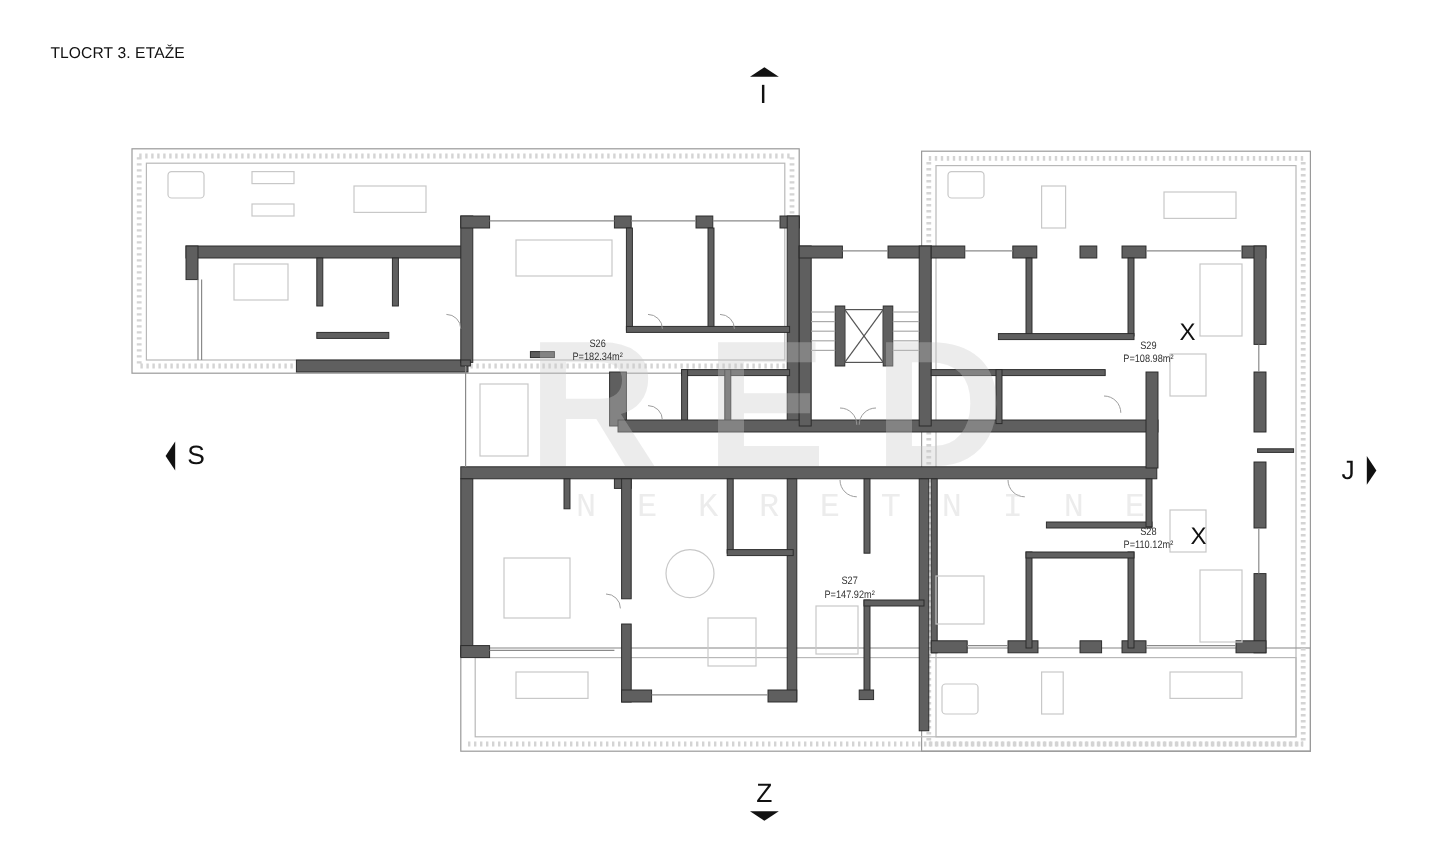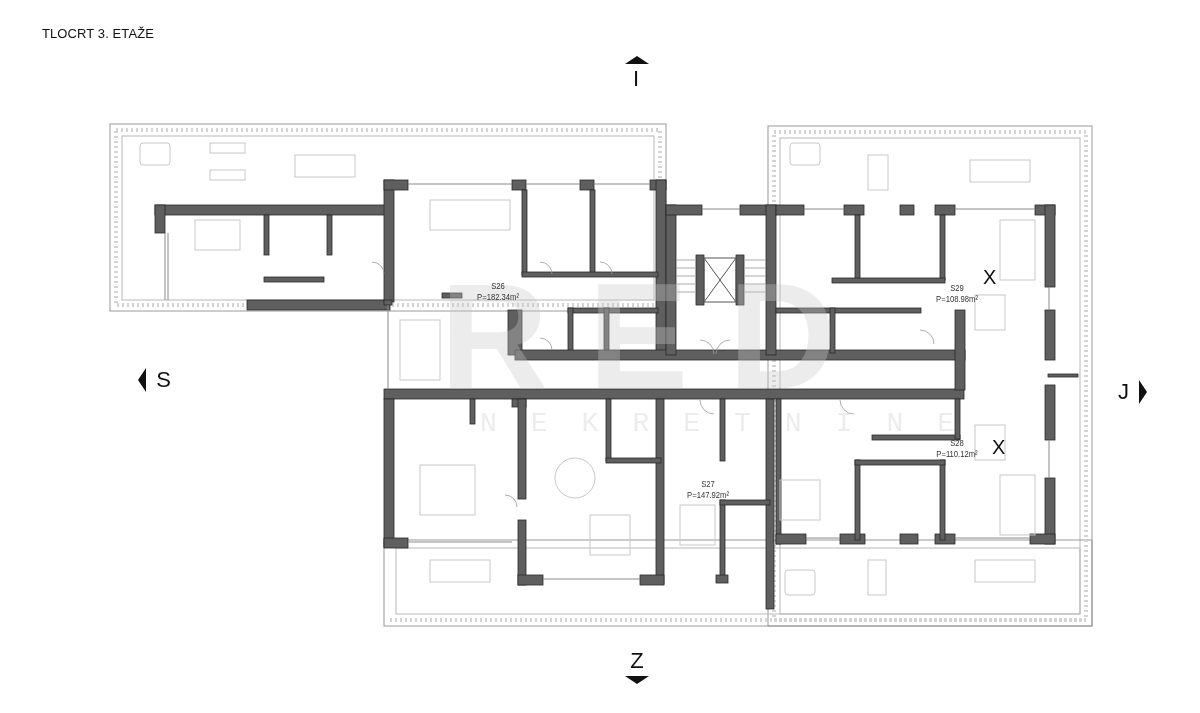--- a/index.html
+++ b/index.html
@@ -1,18 +1,18 @@
 <!DOCTYPE html>
 <html><head>
 <meta charset="utf-8">
 <style>
   html, body { margin: 0; padding: 0; background: #ffffff; }
   body { width: 1200px; height: 713px; position: relative; overflow: hidden;
          font-family: "Liberation Sans", sans-serif; color: #111; }
-  .title { position: absolute; left: 42px; top: 26px; font-size: 13px; letter-spacing: 0.1px; }
+  .title { position: absolute; left: 42px; top: 36px; font-size: 13px; letter-spacing: 0.1px; }
   .compass { position: absolute; font-size: 22px; color: #111; }
   .compass-n { left: 622px; top: 52px; width: 30px; text-align: center; }
   .compass-s { left: 138px; top: 366px; }
   .compass-e { left: 1118px; top: 378px; }
   .compass-z { left: 622px; top: 648px; width: 30px; text-align: center; }
   .label { position: absolute; font-size: 9px; color: #333; text-align: center; line-height: 11px;
            font-family: "Liberation Sans", sans-serif; transform: scaleX(0.85); }
   .label .area-name { display: block; }
   .label .area-size { display: block; }
   .mark-x { position: absolute; font-size: 20px; color: #111; line-height: 20px; }

